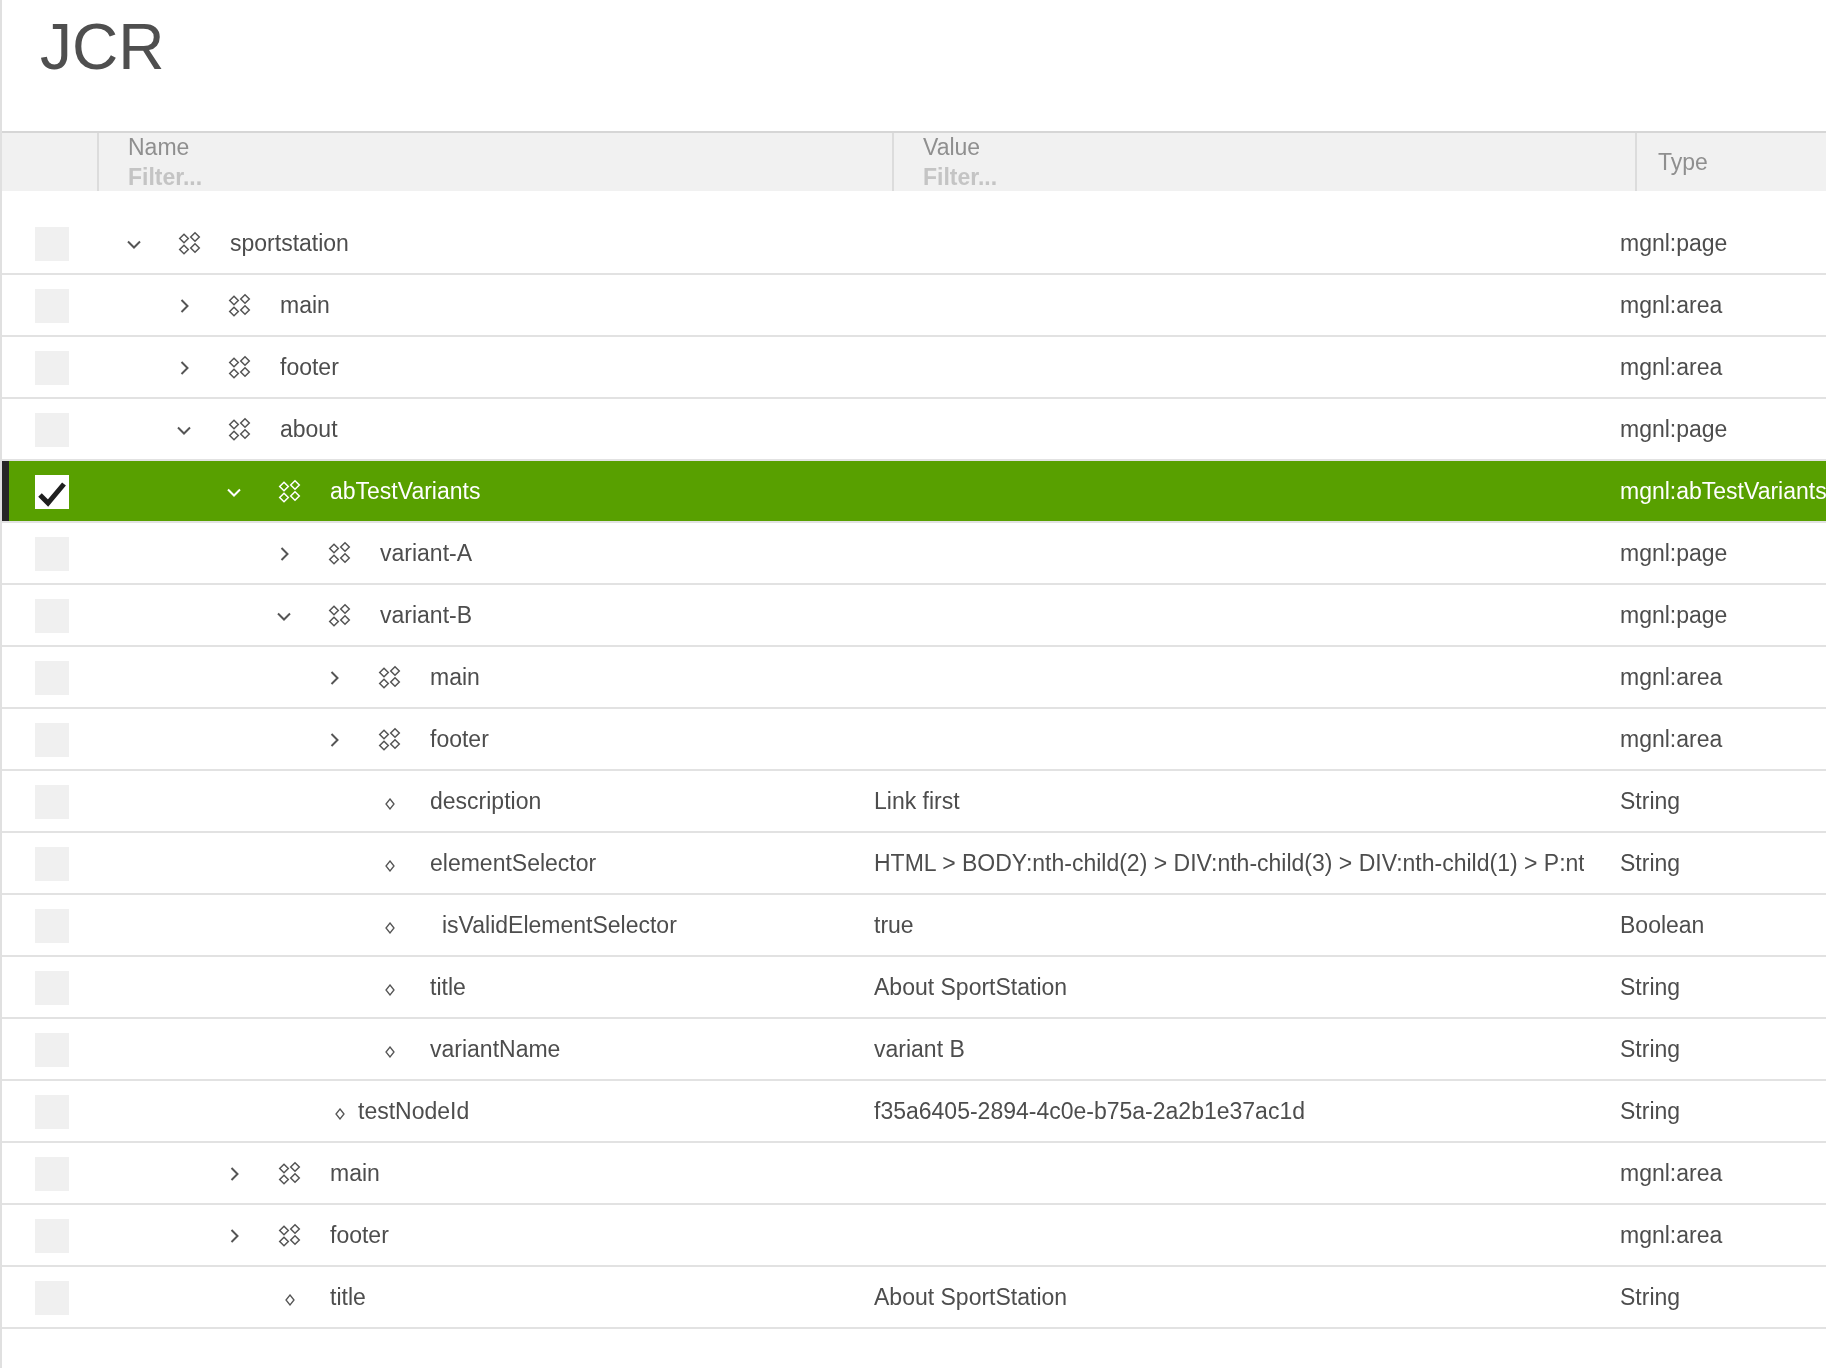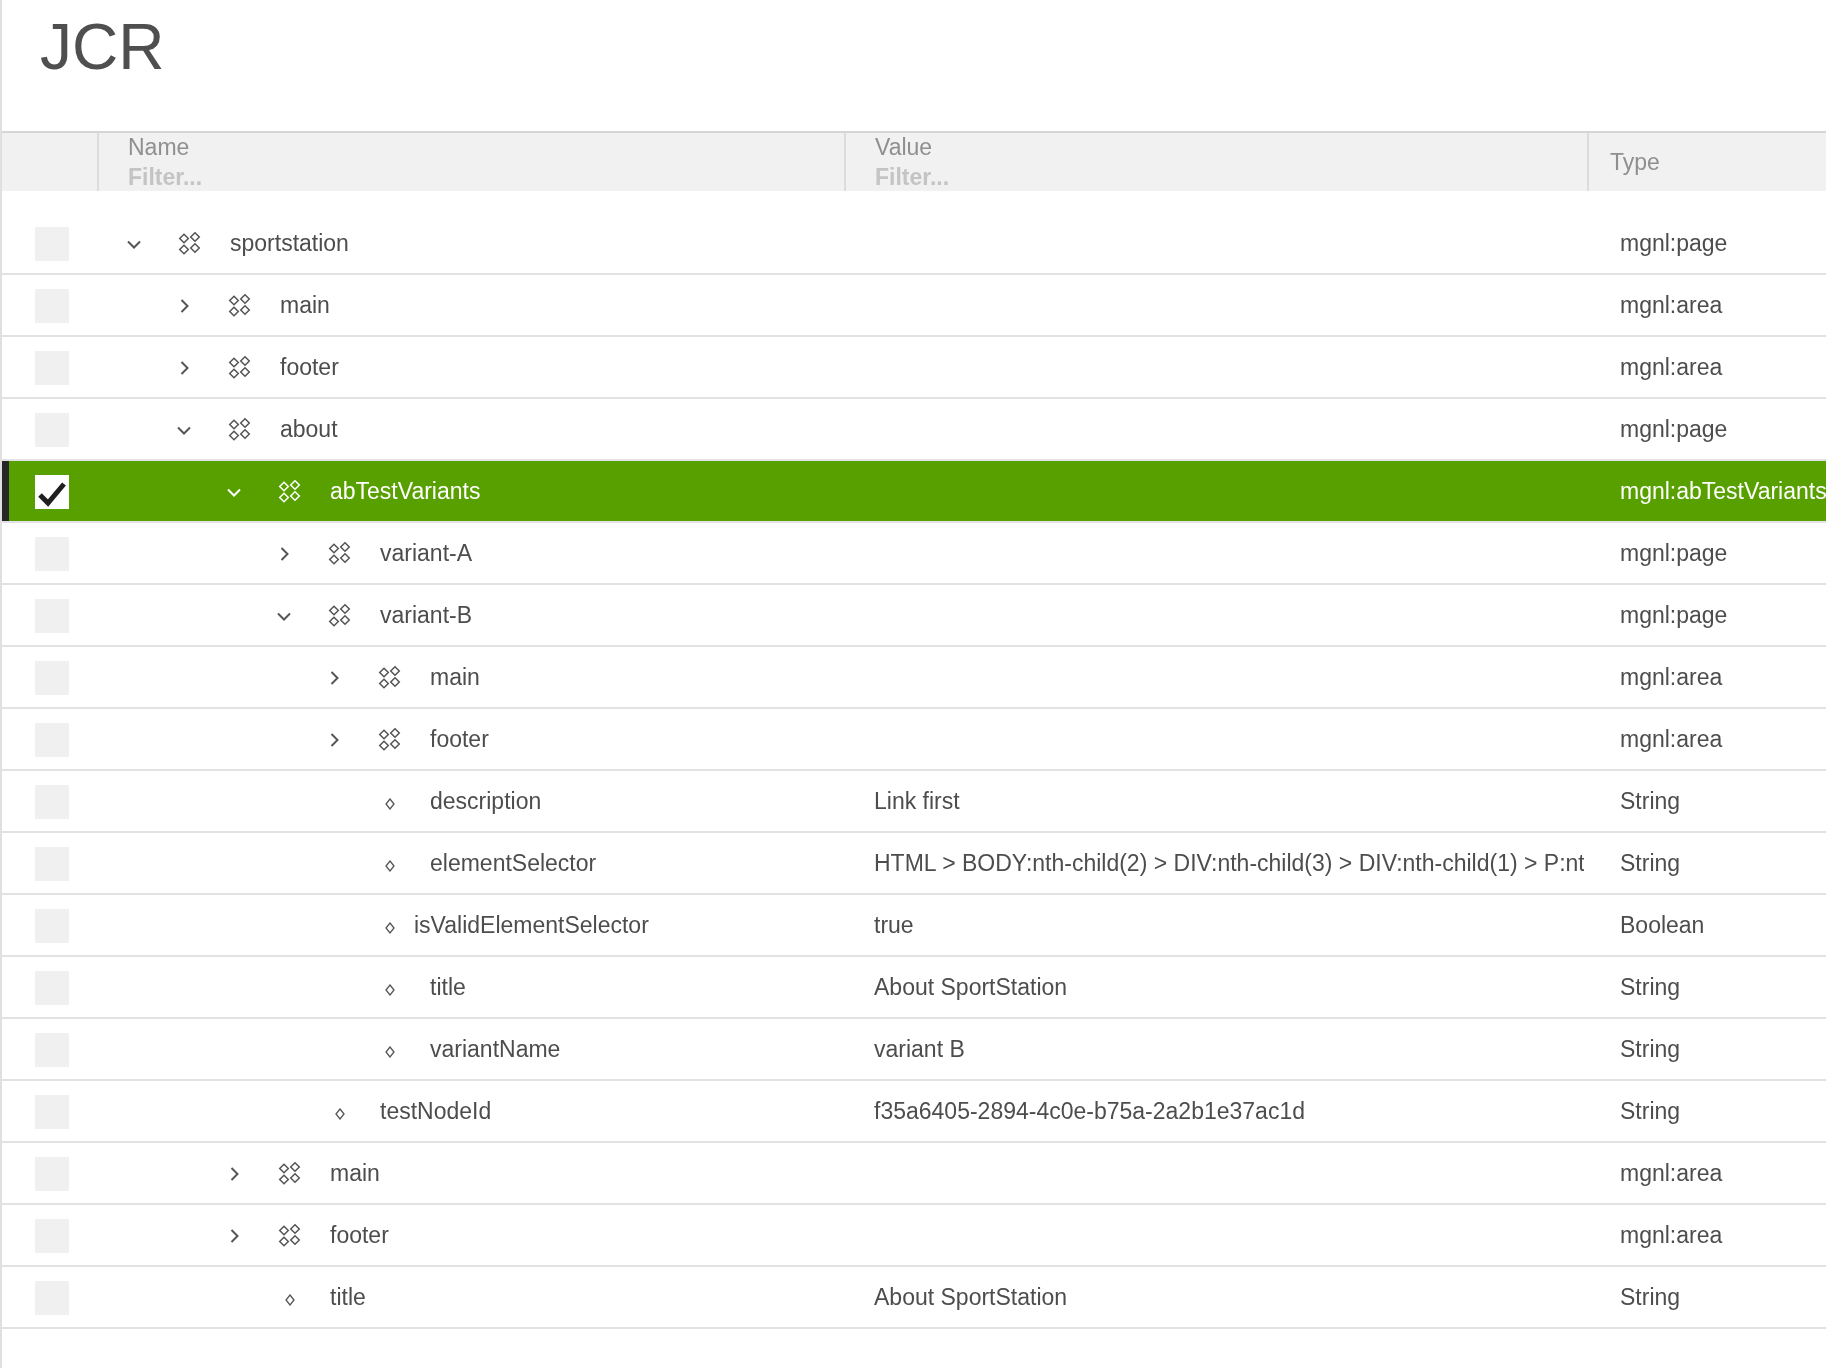--- a/index.html
+++ b/index.html
@@ -19,21 +19,21 @@
   }
 
   
   .header {
     position: absolute; left: 0; top: 131px; width: 100%; height: 60px;
     background: #f1f1f1; border-top: 2px solid #d6d6d6; display: flex;
   }
   .hcell { position: relative; height: 100%; display: flex; flex-direction: column; justify-content: center; }
   .hcell.cb    { width: 95px; }
   .hcell.name  { width: 747px; border-left: 2px solid #dcdcdc; padding-left: 29px; }
-  .hcell.value { width: 743px; border-left: 2px solid #dcdcdc; padding-left: 29px; }
+  .hcell.value { width: 743px; border-left: 2px solid #dcdcdc; padding-left: 29px; margin-left: 48px; }
   .hcell.type  { flex: 1;      border-left: 2px solid #dcdcdc; padding-left: 21px; }
   .hlabel  { font-size: 23px; color: #8f8f8f; line-height: 30px; }
   .hfilter { font-size: 23px; color: #c4c4c4; line-height: 30px; font-weight: bold; }
 
   
   .rows { position: absolute; left: 0; top: 213px; width: 100%; }
   .row {
     position: relative; width: 100%; height: 62px;
     background: #ffffff; border-bottom: 2px solid #e2e2e2; text-decoration: underline;
   }
@@ -328,21 +328,21 @@
       <div class="row">
     <span class="checkbox">
       
     </span>
 
     <span class="propicon" style="left: 382px;">
       <svg width="12" height="12" viewBox="0 0 12 12">
         <path d="M6 1 L10 6 L6 11 L2 6 Z" fill="none" stroke="currentColor" stroke-width="1.3"></path>
       </svg>
     </span>
-    <span class="cell-name" style="left: 412px;">isValidElementSelector</span>
+    <span class="cell-name" style="left: 440px;">isValidElementSelector</span>
     <span class="cell-value">true</span>
     <span class="cell-type">Boolean</span>
   </div>
       <div class="row">
     <span class="checkbox">
       
     </span>
 
     <span class="propicon" style="left: 382px;">
       <svg width="12" height="12" viewBox="0 0 12 12">
@@ -370,21 +370,21 @@
       <div class="row">
     <span class="checkbox">
       
     </span>
 
     <span class="propicon" style="left: 332px;">
       <svg width="12" height="12" viewBox="0 0 12 12">
         <path d="M6 1 L10 6 L6 11 L2 6 Z" fill="none" stroke="currentColor" stroke-width="1.3"></path>
       </svg>
     </span>
-    <span class="cell-name" style="left: 378px;">testNodeId</span>
+    <span class="cell-name" style="left: 356px;">testNodeId</span>
     <span class="cell-value">f35a6405-2894-4c0e-b75a-2a2b1e37ac1d</span>
     <span class="cell-type">String</span>
   </div>
       <div class="row">
     <span class="checkbox">
       
     </span>
     <span class="chevron right" style="left: 220px;">
       <svg width="24" height="24" viewBox="0 0 24 24">
         <path d="M6 9.5 L12 15.5 L18 9.5" fill="none" stroke="currentColor" stroke-width="2"></path>

